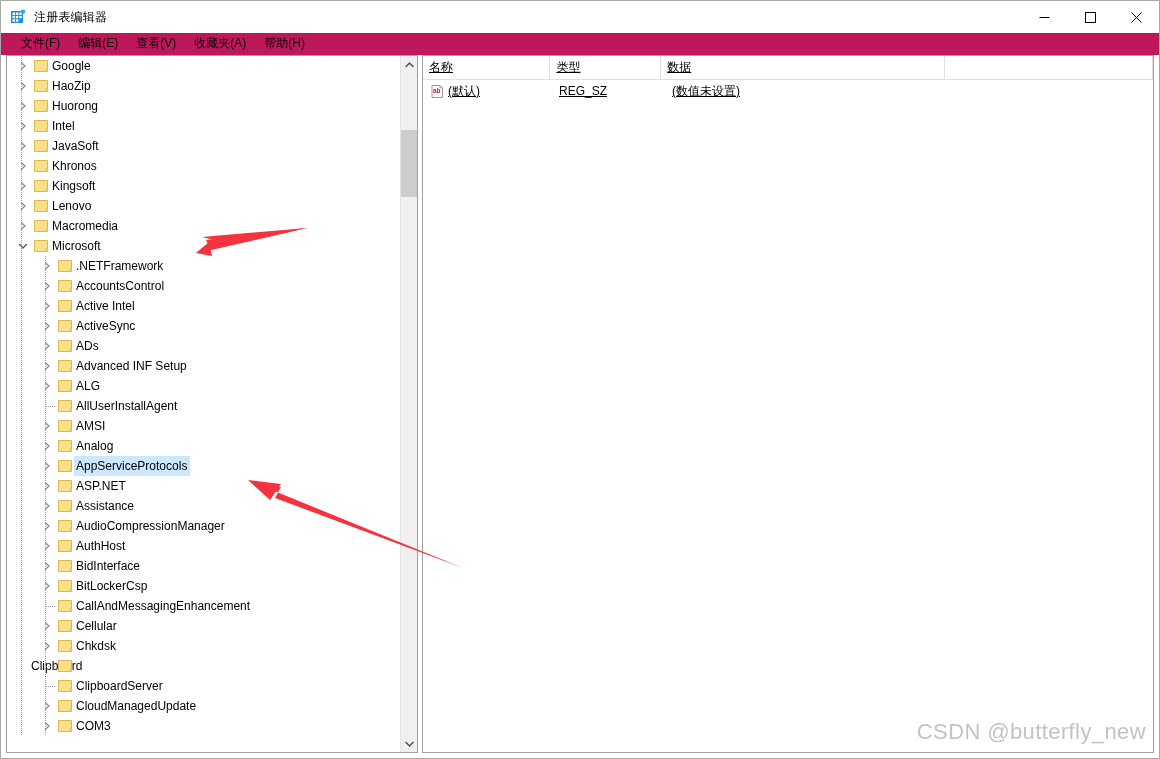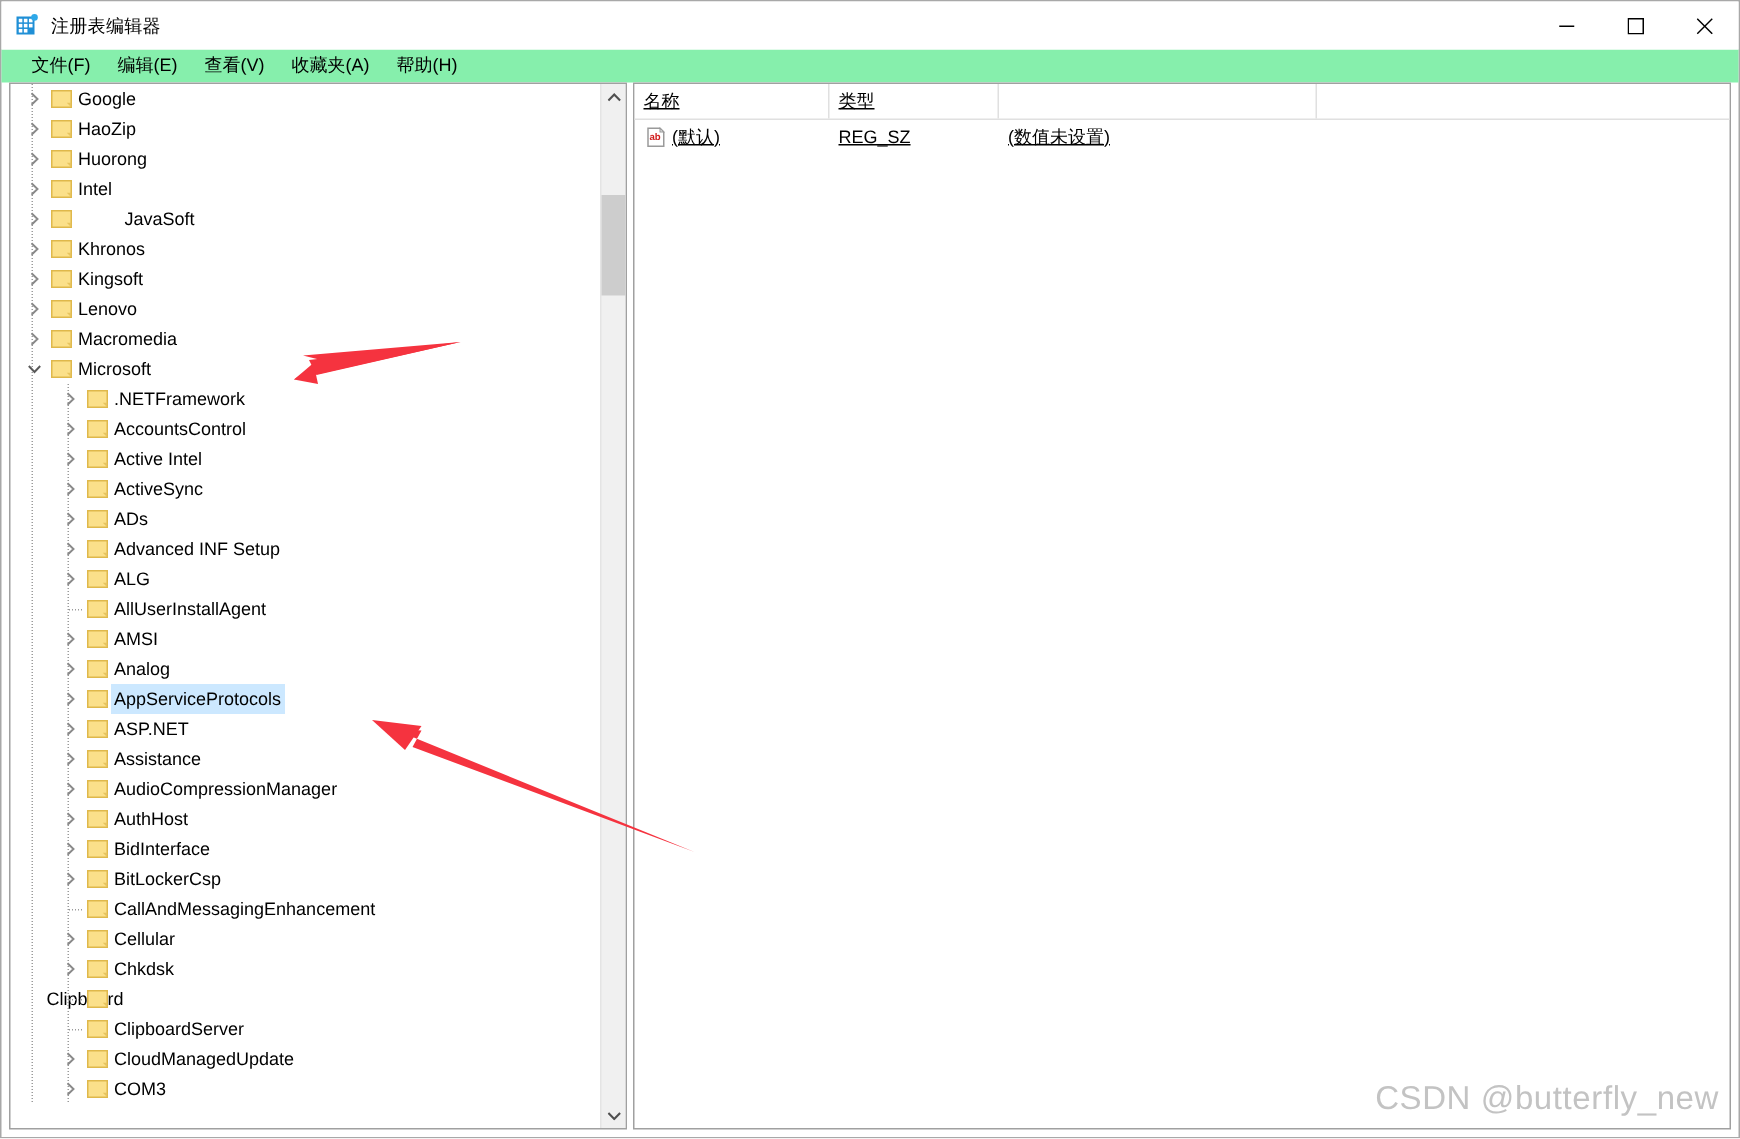--- a/index.html
+++ b/index.html
@@ -72,21 +72,21 @@
     cursor: default;
   }
 
   
   .menubar {
     height: 22px;
     min-height: 22px;
     display: flex;
     align-items: center;
     padding-left: 11px;
-    background: #86efac;
+    background: #be185d;
   }
   .menu-item {
     font-size: 12px;
     color: #000000;
     padding: 2px 9px 3px 9px;
     cursor: default;
     user-select: none;
     white-space: nowrap;
   }
 
@@ -424,21 +424,21 @@
                 </div>
                 <div class="chevron" style="left: 36px;">
                   <svg width="10" height="10" viewBox="0 0 10 10">
                     <path d="M3 1.2 L7 5 L3 8.8" fill="none" stroke="#8a8a8a" stroke-width="1.3"></path>
                   </svg>
                 </div>
                 <div class="folder" style="left: 54px;"><svg width="16" height="16" viewBox="0 0 16 16">
                     <path d="M1.5 2.5 L14.5 2.5 L14.5 13.5 L1.5 13.5 Z" fill="#fbe08a" stroke="#dfb84b" stroke-width="1"></path>
                     <path d="M11.5 10.5 L14.5 10.5 L14.5 13.5 Z" fill="#e7c45f"></path>
                   </svg></div>
-                <span class="tree-label" style="margin-left: 102px;">JavaSoft</span>
+                <span class="tree-label" style="margin-left: 71px;">JavaSoft</span>
               </div>
               <div class="tree-row">
                 <div class="guides">
                   <div class="guide" style="left: 42px;"></div>
                 </div>
                 <div class="chevron" style="left: 36px;">
                   <svg width="10" height="10" viewBox="0 0 10 10">
                     <path d="M3 1.2 L7 5 L3 8.8" fill="none" stroke="#8a8a8a" stroke-width="1.3"></path>
                   </svg>
                 </div>
@@ -890,20 +890,21 @@
                 <path d="M0.6 1 L4.5 5 L8.4 1" fill="none" stroke="#505050" stroke-width="1.4"></path>
               </svg>
           </div>
         </div>
       </div>
 
       <div class="values-pane">
         <div class="col-header" id="col-header">
             <div class="col" style="width: 130px;">名称</div>
             <div class="col" style="width: 113px;">类型</div>
+            <div class="col" style="width: 290px;">数据</div>
             <div class="col" style="width: 212px;"></div>
           </div>
         <div class="rows" id="value-rows">
             <div class="val-row">
               <div class="val-cell" style="width: 130px;">
                 <span class="ab-icon"><svg width="15" height="15" viewBox="0 0 15 15">
                     <path d="M2 1.5 L10 1.5 L12.5 4 L12.5 13.5 L2 13.5 Z" fill="#ffffff" stroke="#9a9a9a" stroke-width="1"></path>
                     <path d="M10 1.5 L10 4 L12.5 4 Z" fill="#e4e4e4" stroke="#9a9a9a" stroke-width="0.7"></path>
                     <text x="3" y="9.2" font-family="Liberation Sans, sans-serif" font-size="6.4" font-weight="bold" fill="#d01b1b">ab</text>
                   </svg></span>

